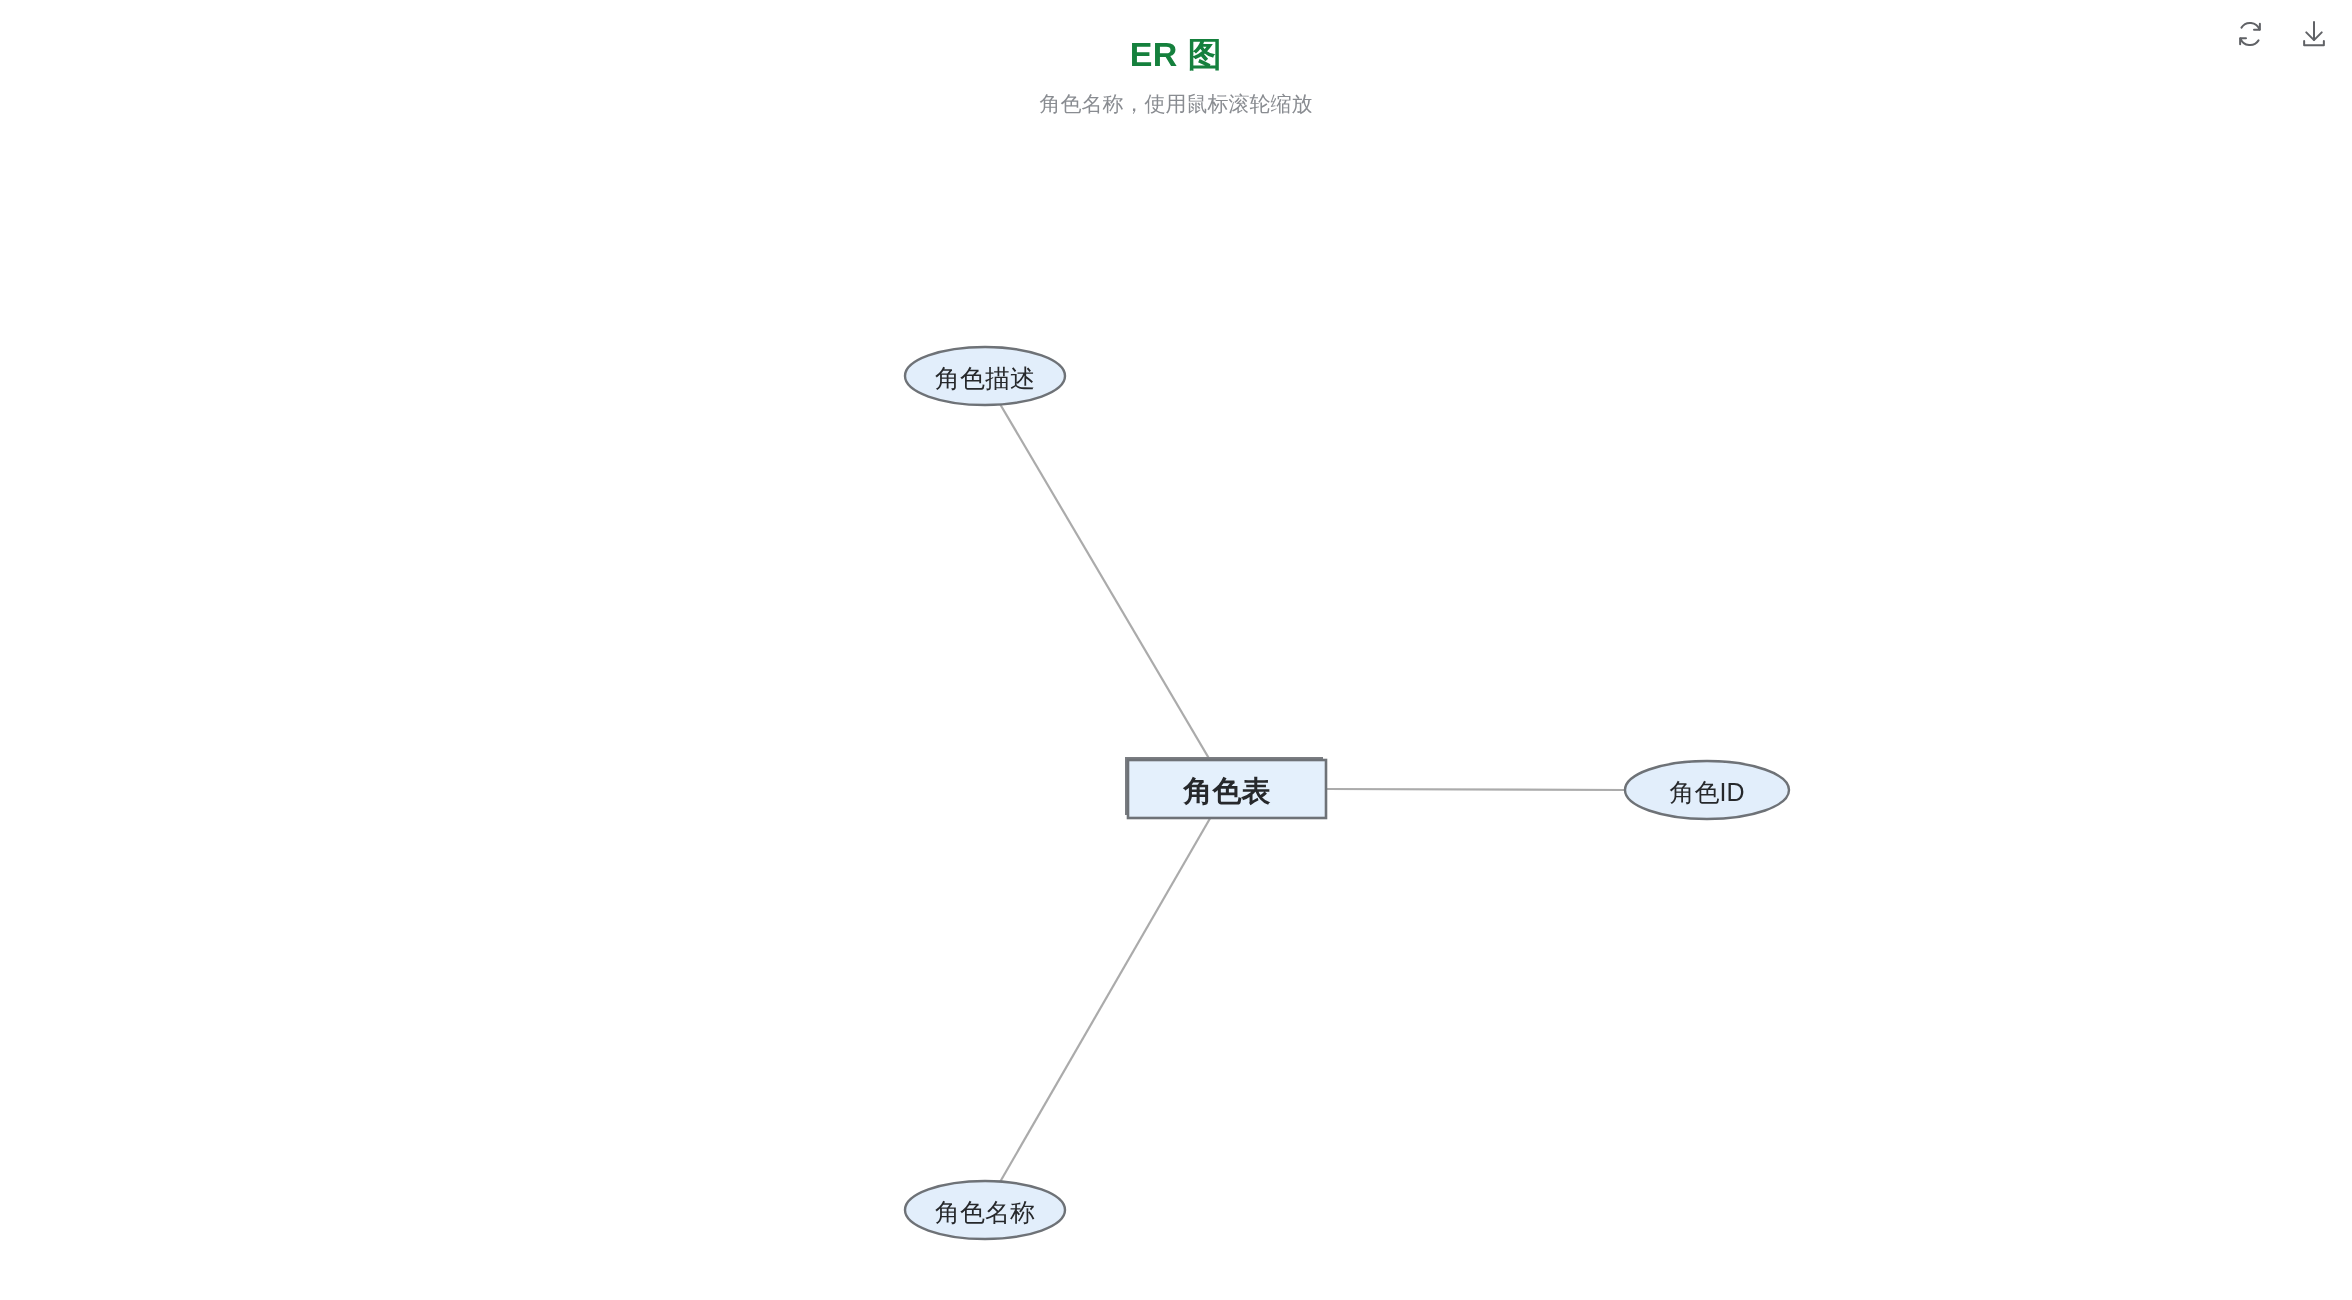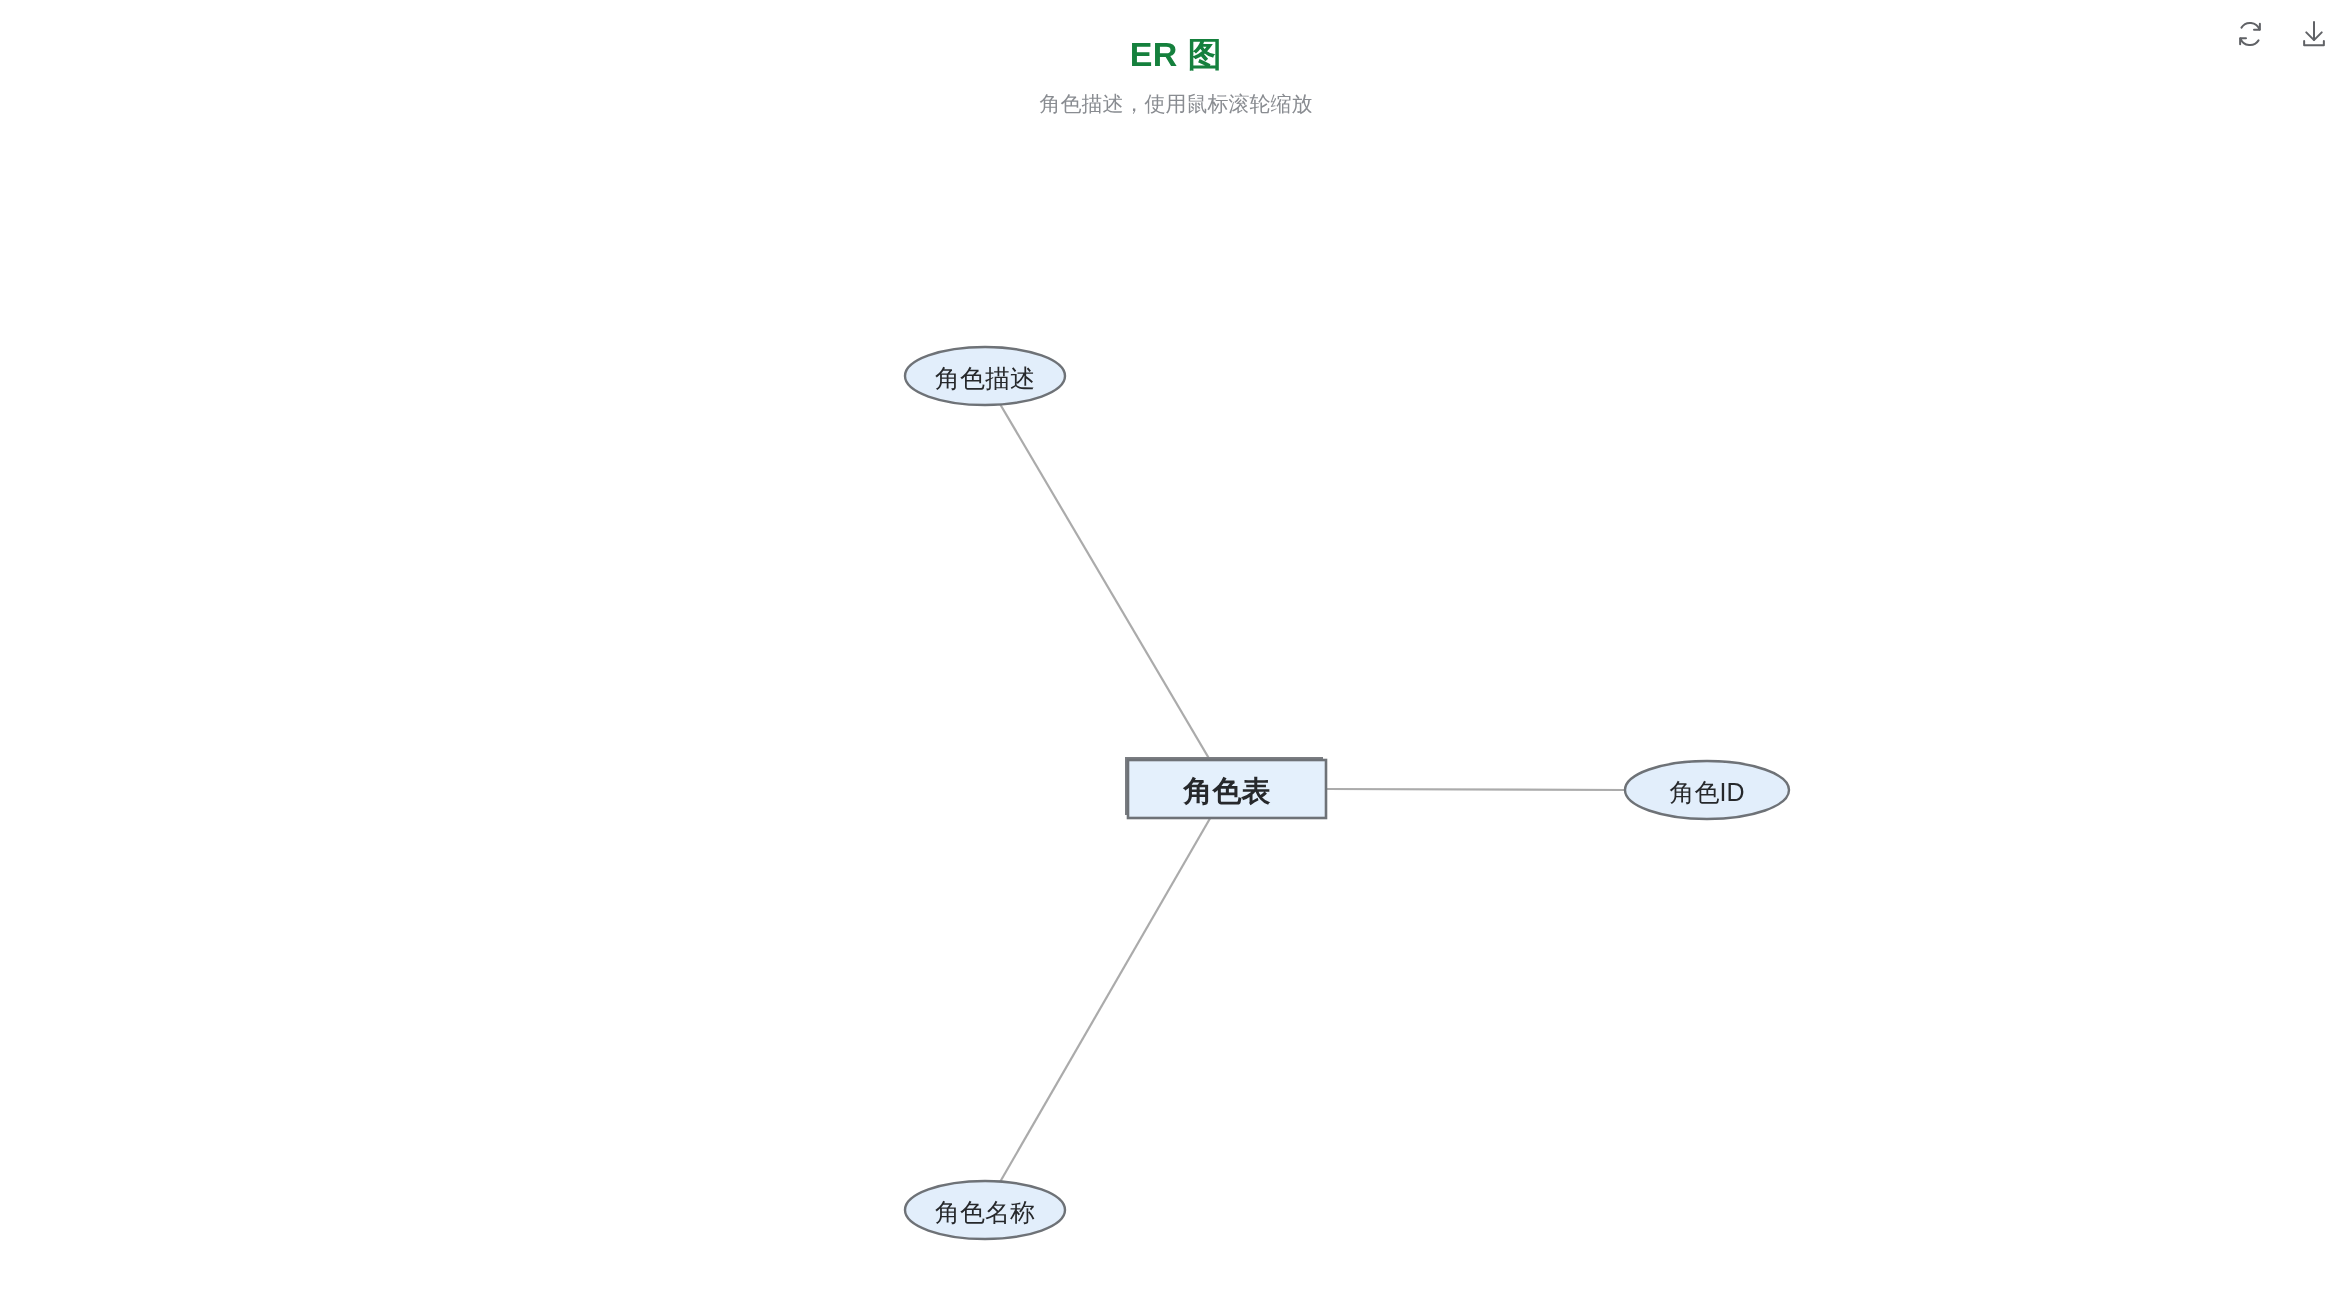--- a/index.html
+++ b/index.html
@@ -144,21 +144,21 @@
           <line x1="12" y1="3" x2="12" y2="16.4"></line>
           <polyline points="6.2 10.8 12 16.6 17.8 10.8"></polyline>
           <polyline points="4.6 17.2 4.6 20.4 19.4 20.4 19.4 17.2"></polyline>
         </svg>
       </span>
     </button>
   </div>
 
   <div class="header">
     <h1 class="page-title">ER 图</h1>
-    <p class="page-subtitle">角色描述，使用鼠标滚轮缩放</p>
+    <p class="page-subtitle">角色名称，使用鼠标滚轮缩放</p>
   </div>
 
   <div class="er-canvas">
     <svg width="2352" height="1300" viewBox="0 0 2352 1300">
 
       <g>
         <line class="edge-line" x1="1000" y1="404" x2="1227" y2="789"></line>
         <line class="edge-line" x1="1326" y1="789" x2="1625" y2="790"></line>
         <line class="edge-line" x1="1227" y1="789" x2="1000" y2="1182"></line>
       </g>

